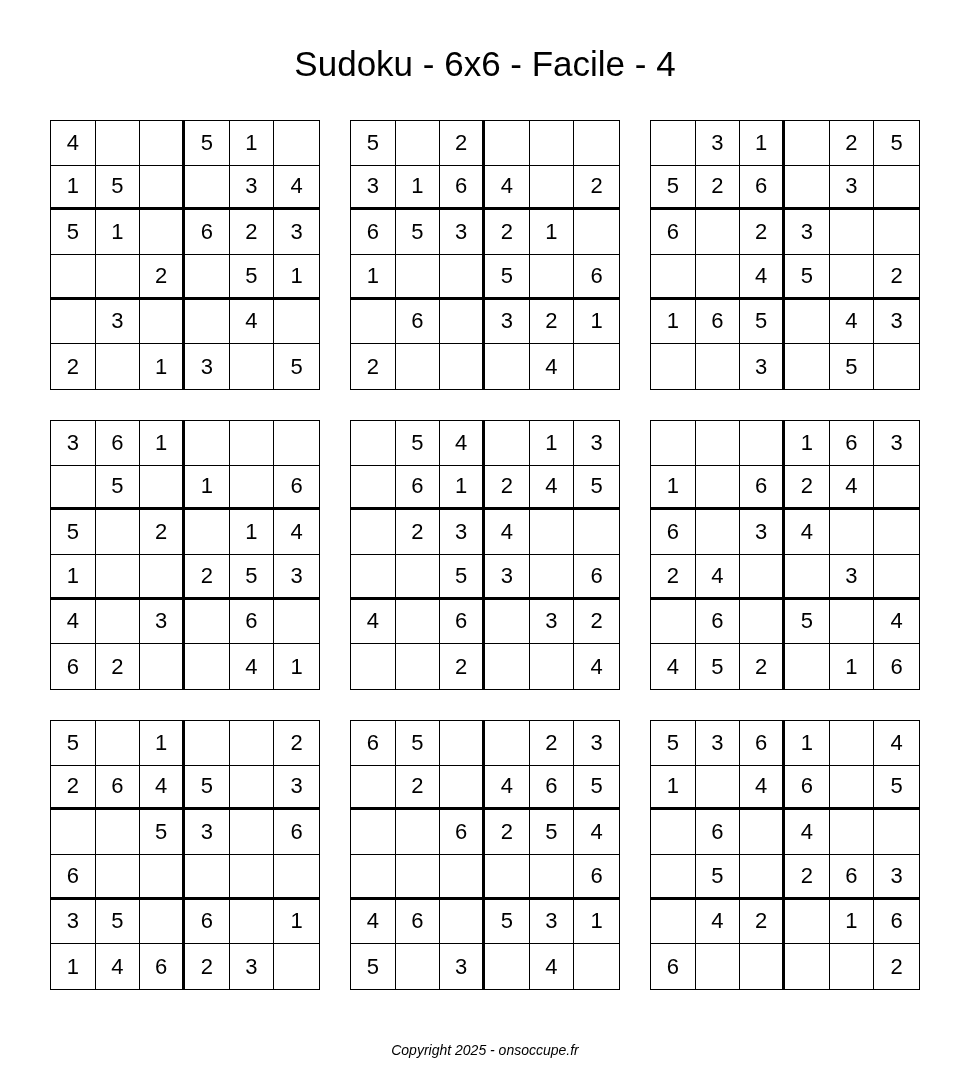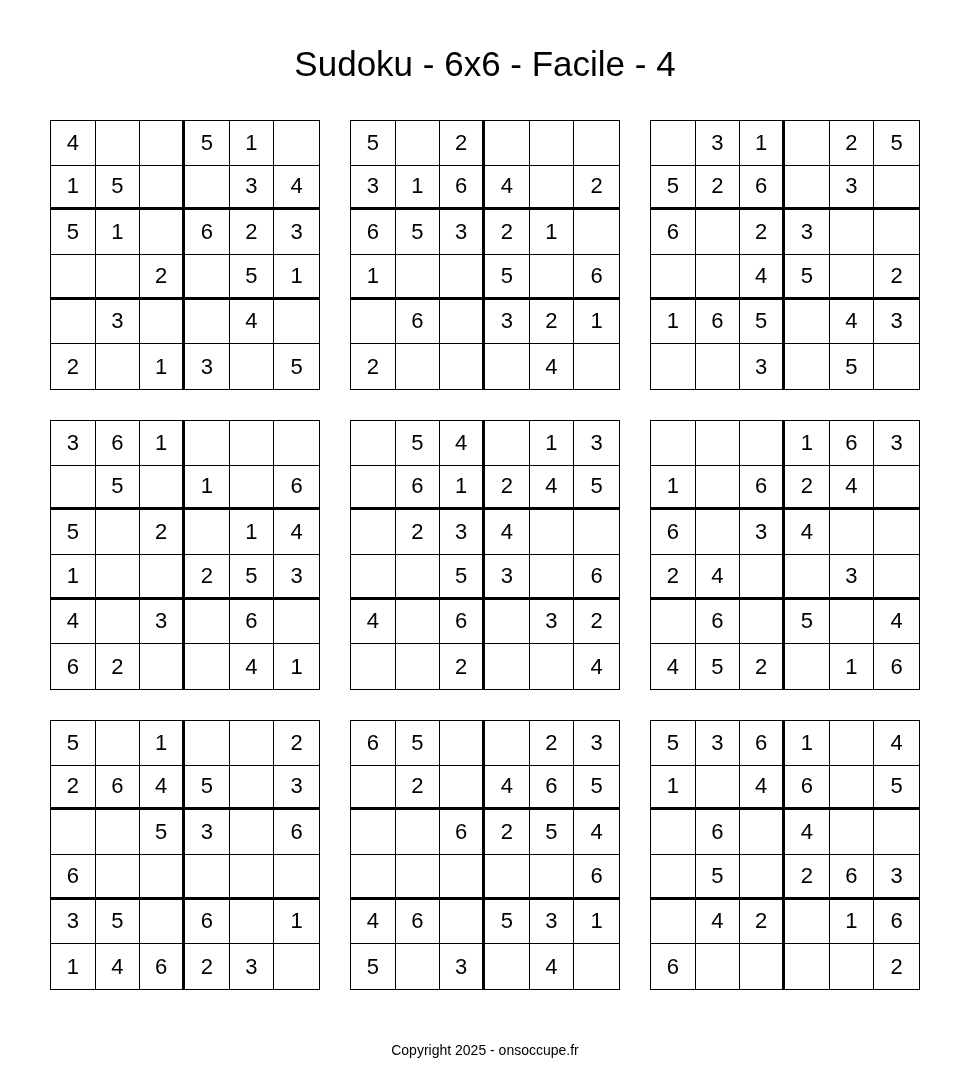--- a/index.html
+++ b/index.html
@@ -52,20 +52,21 @@
     .cell.c3 { border-right: 3px solid #000; }
     .cell.r2, .cell.r4 { border-bottom: 3px solid #000; }
     .footer {
       position: absolute;
       top: 1041px;
       left: 0;
       width: 970px;
       text-align: center;
       font-size: 14px;
       line-height: 18px;
+      font-style: italic;
     }
   </style>
 </head>
 <body>
 
 <h1 class="page-title">Sudoku - 6x6 - Facile - 4</h1>
 
 <div id="grids">
     <div class="grid" style="left: 50px; top: 120px;">
       <div class="cell r1 c1">4</div>

